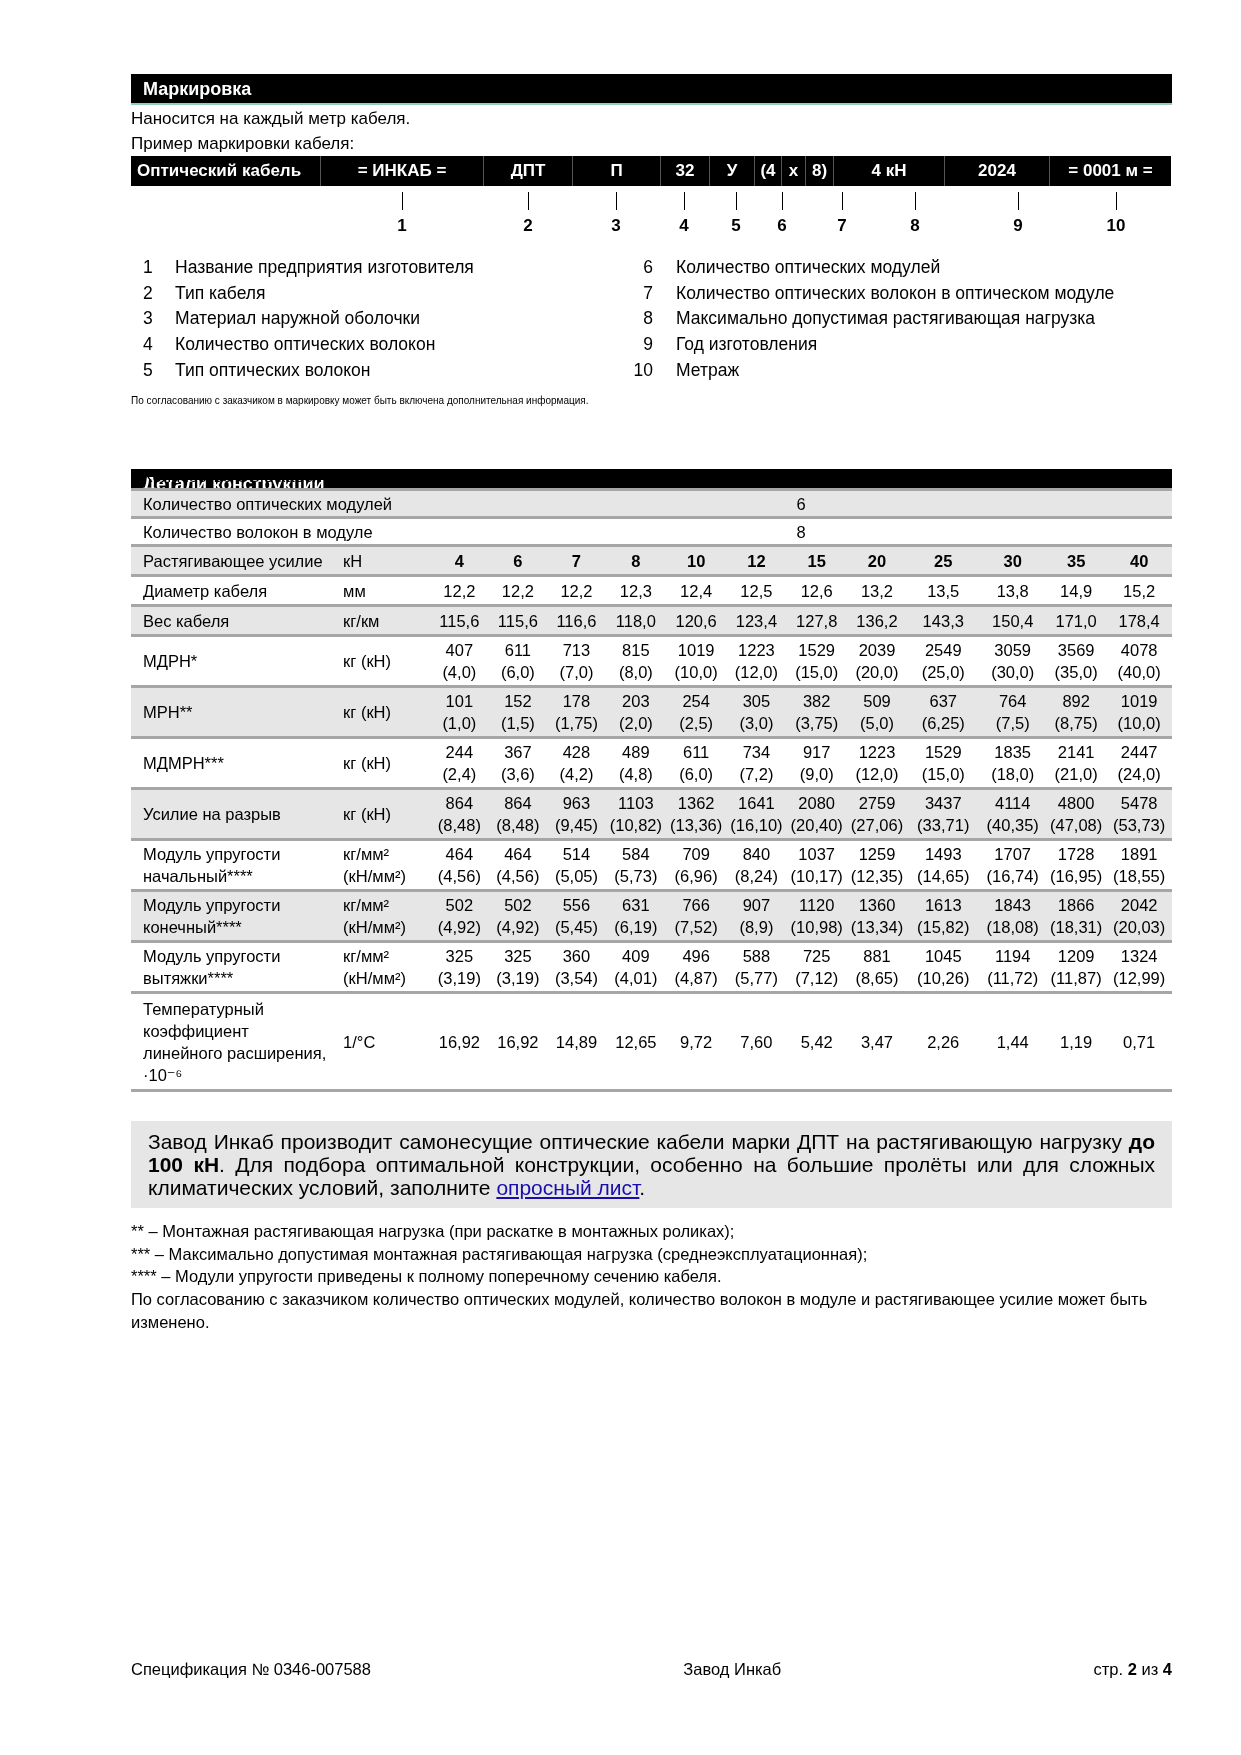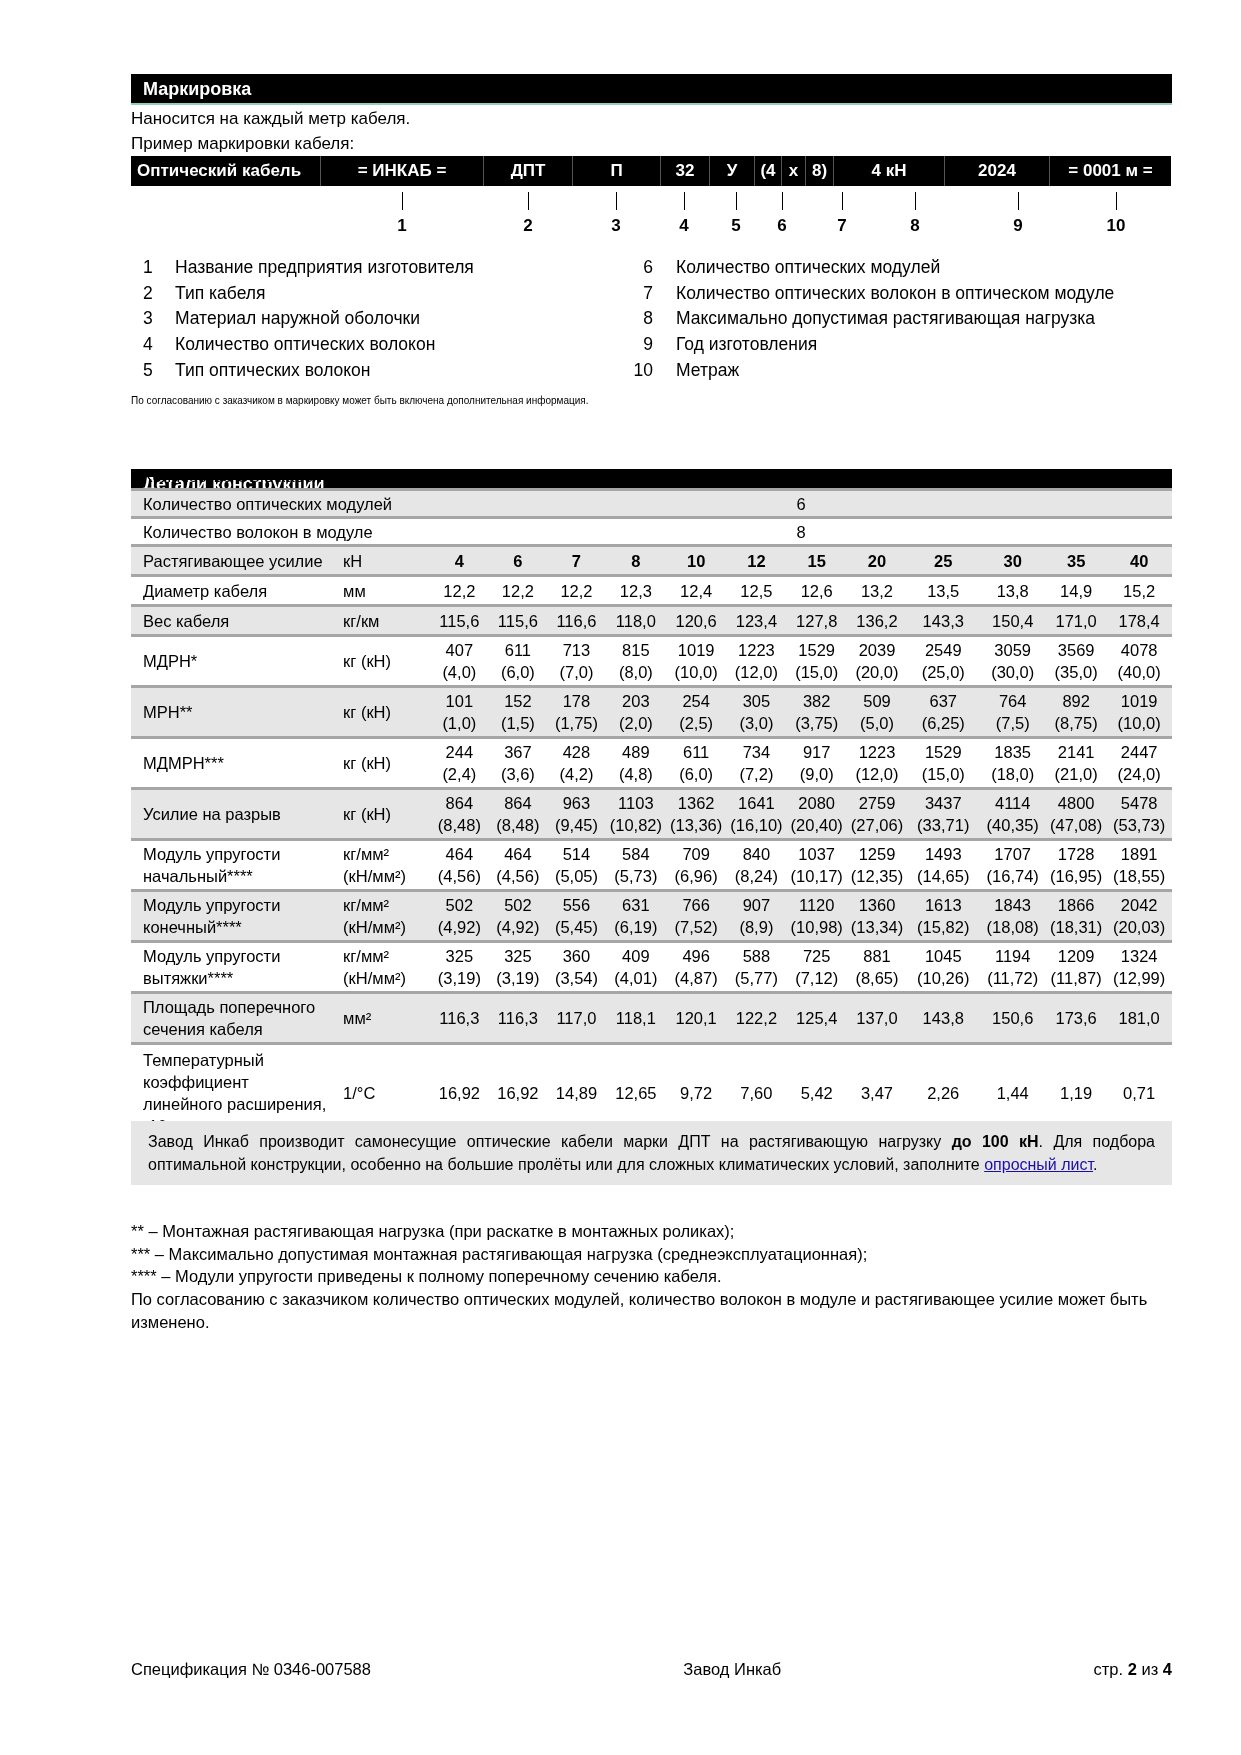--- a/index.html
+++ b/index.html
@@ -23,21 +23,21 @@
   .legend .n { width:44px; padding-left:12px; box-sizing:border-box; }
   .legend.right .n { width:50px; padding-left:0; text-align:right; padding-right:23px; box-sizing:content-box; width:22px; }
   table.spec { position:absolute; left:131px; top:463px; width:1041px; border-collapse:collapse; font-size:16.5px; }
   table.spec td { padding:0 4px; line-height:22px; vertical-align:middle; border-bottom:3px solid #a6a6a6; }
   table.spec td.lbl { padding-left:12px; text-align:left; }
   table.spec td.unit { text-align:left; padding-left:10px; }
   table.spec td.v { text-align:center; white-space:nowrap; }
   table.spec tr.shade td { background:#e6e6e6; }
   table.spec tr.bold td.v { font-weight:bold; }
   .note { position:absolute; left:131px; top:1121px; width:1041px; box-sizing:border-box; background:#e6e6e6;
-          padding:9px 17px; font-size:16px; line-height:23px; text-align:justify; }
+          padding:9px 17px; font-size:21px; line-height:23px; text-align:justify; }
   .note a { color:#1a0dab; text-decoration:underline; }
   .foot { position:absolute; left:131px; top:1220px; width:1041px; font-size:16.5px; line-height:22.7px; }
   .footer { position:absolute; left:131px; top:1660px; width:1041px; font-size:16.5px; display:flex; justify-content:space-between; }
 </style>
 </head>
 <body>
 
 <div class="sec-head sec-green" style="top:74px;">
   <span>Маркировка</span>
 </div>
@@ -335,36 +335,20 @@
         <td class="v">409<br>(4,01)</td>
         <td class="v">496<br>(4,87)</td>
         <td class="v">588<br>(5,77)</td>
         <td class="v">725<br>(7,12)</td>
         <td class="v">881<br>(8,65)</td>
         <td class="v">1045<br>(10,26)</td>
         <td class="v">1194<br>(11,72)</td>
         <td class="v">1209<br>(11,87)</td>
         <td class="v">1324<br>(12,99)</td>
       </tr>
-      <tr class="shade">
-        <td class="lbl" style="height: 48px;">Площадь поперечного<br>сечения кабеля</td>
-        <td class="unit">мм²</td>
-        <td class="v">116,3</td>
-        <td class="v">116,3</td>
-        <td class="v">117,0</td>
-        <td class="v">118,1</td>
-        <td class="v">120,1</td>
-        <td class="v">122,2</td>
-        <td class="v">125,4</td>
-        <td class="v">137,0</td>
-        <td class="v">143,8</td>
-        <td class="v">150,6</td>
-        <td class="v">173,6</td>
-        <td class="v">181,0</td>
-      </tr>
       <tr>
         <td class="lbl" style="height: 95px;">Температурный<br>коэффициент<br>линейного расширения,<br>·10⁻⁶</td>
         <td class="unit">1/°C</td>
         <td class="v">16,92</td>
         <td class="v">16,92</td>
         <td class="v">14,89</td>
         <td class="v">12,65</td>
         <td class="v">9,72</td>
         <td class="v">7,60</td>
         <td class="v">5,42</td>

